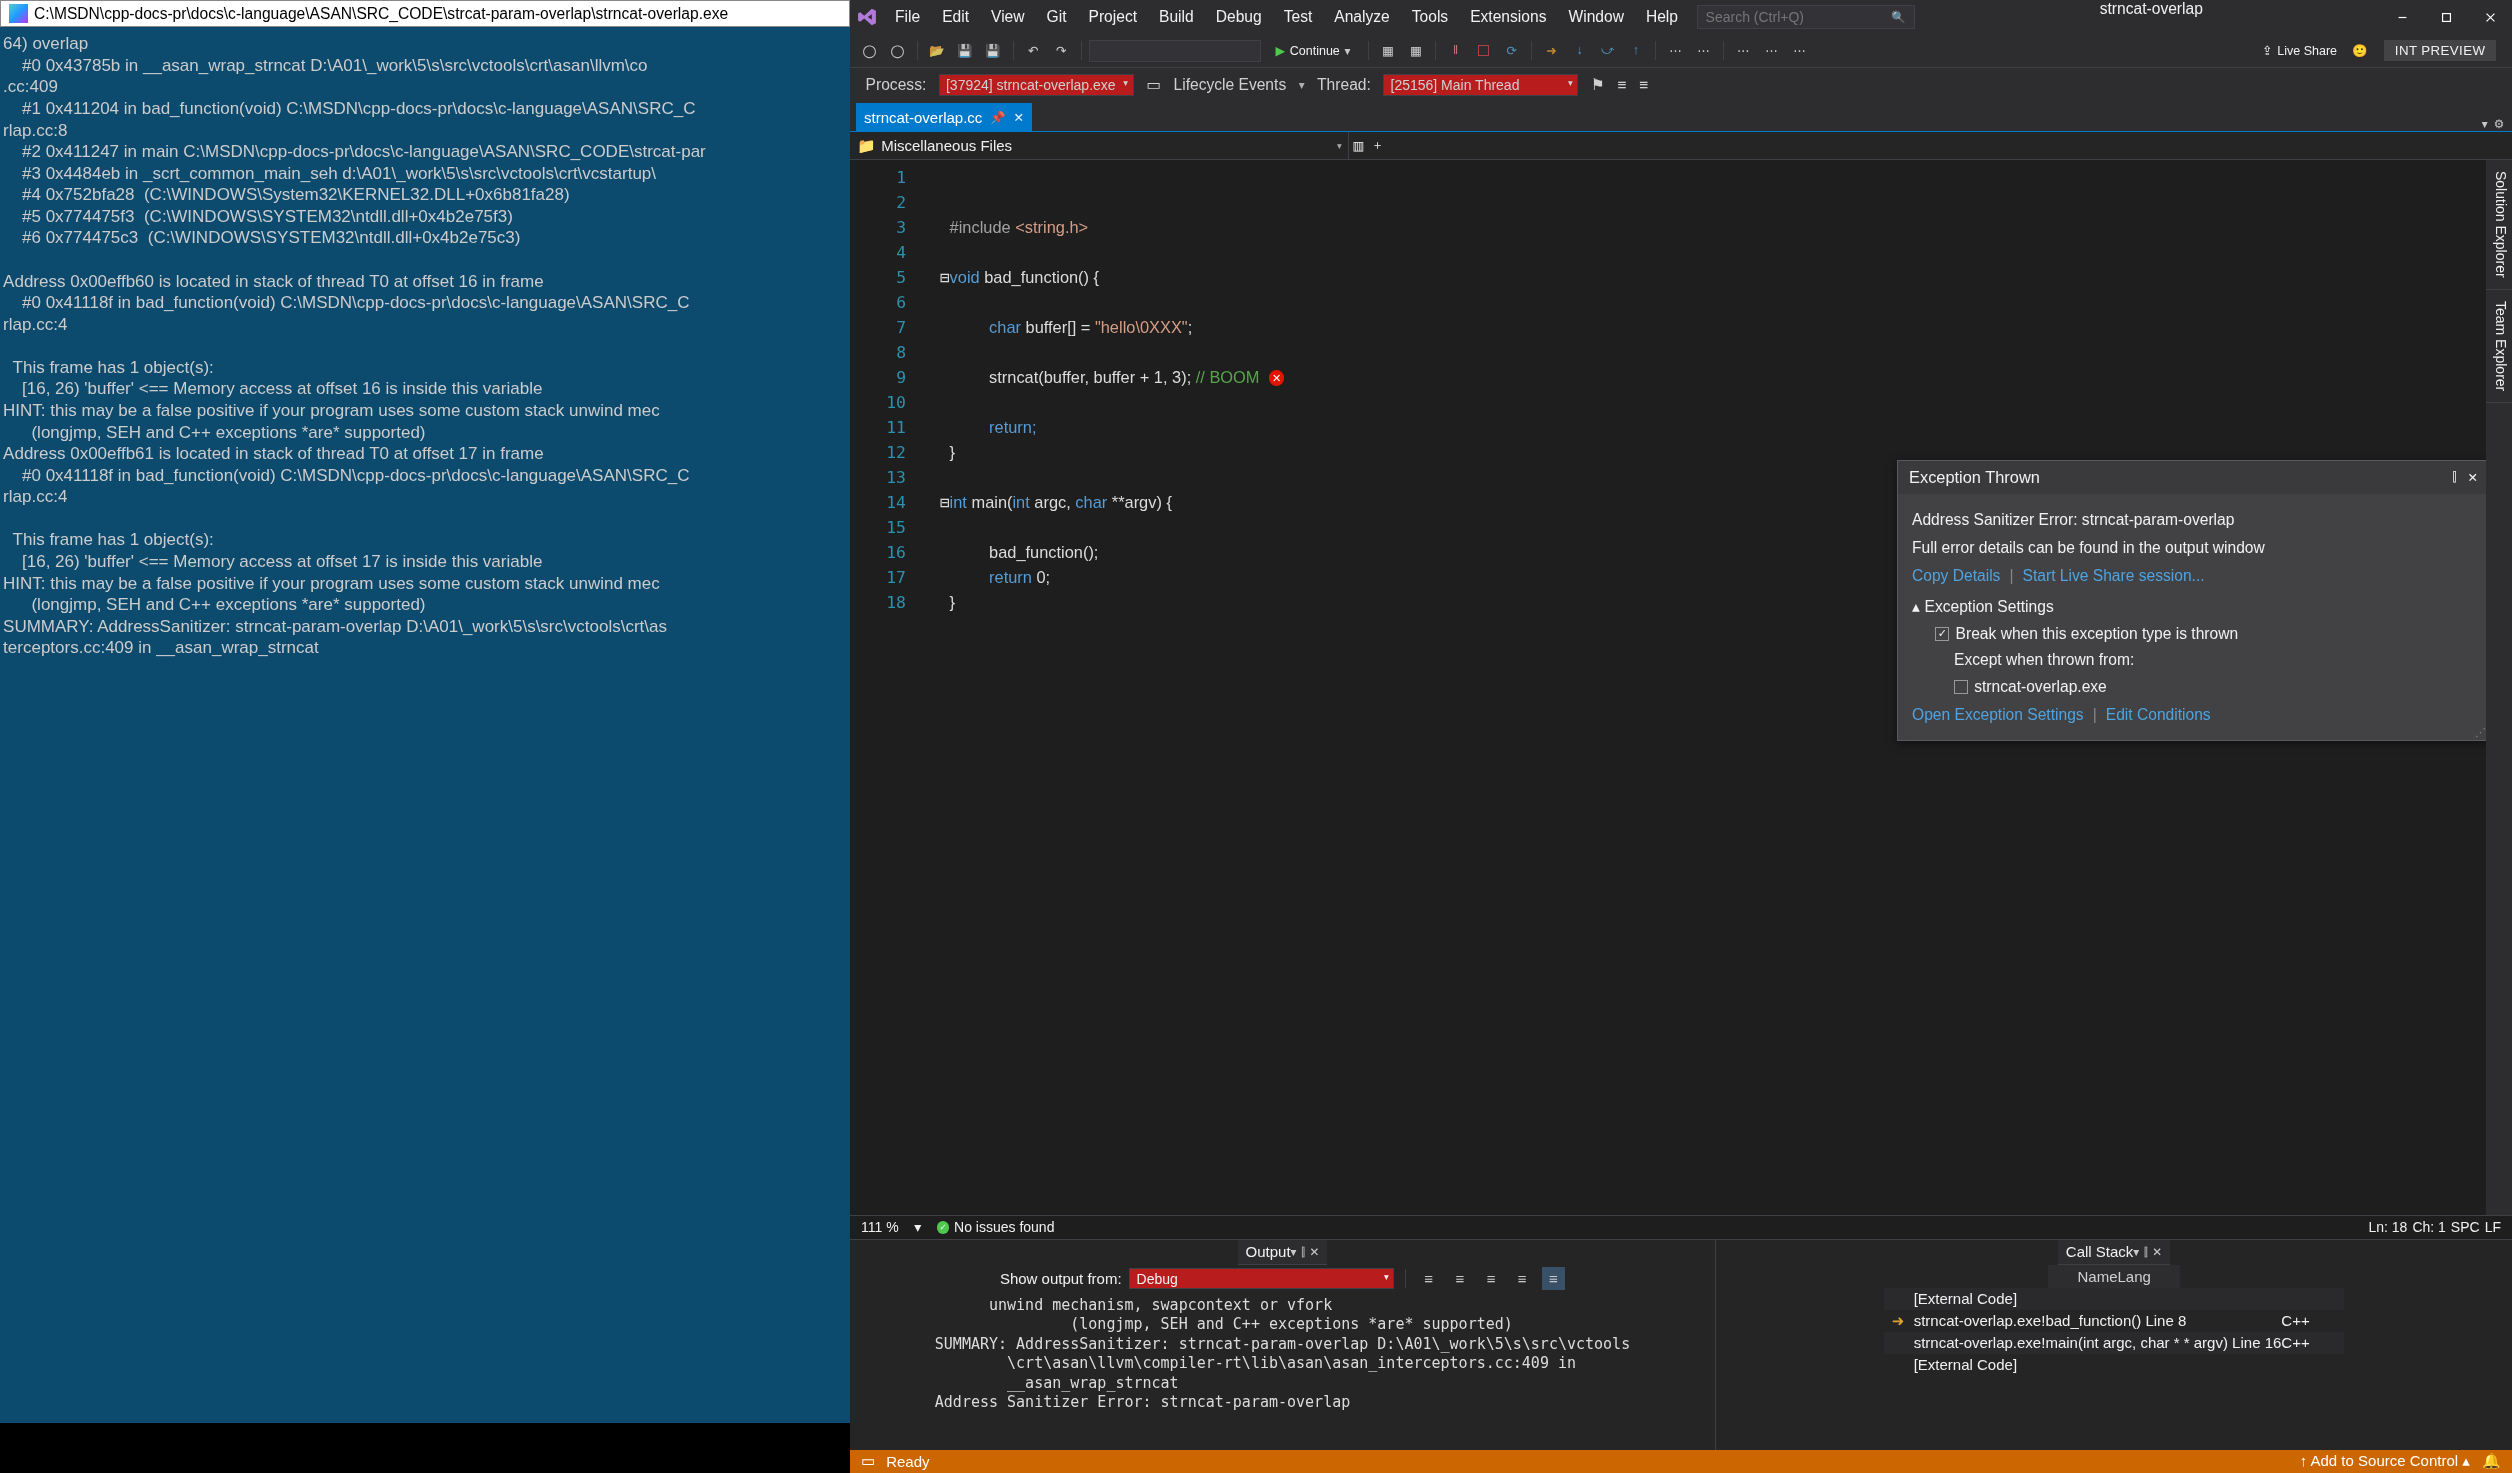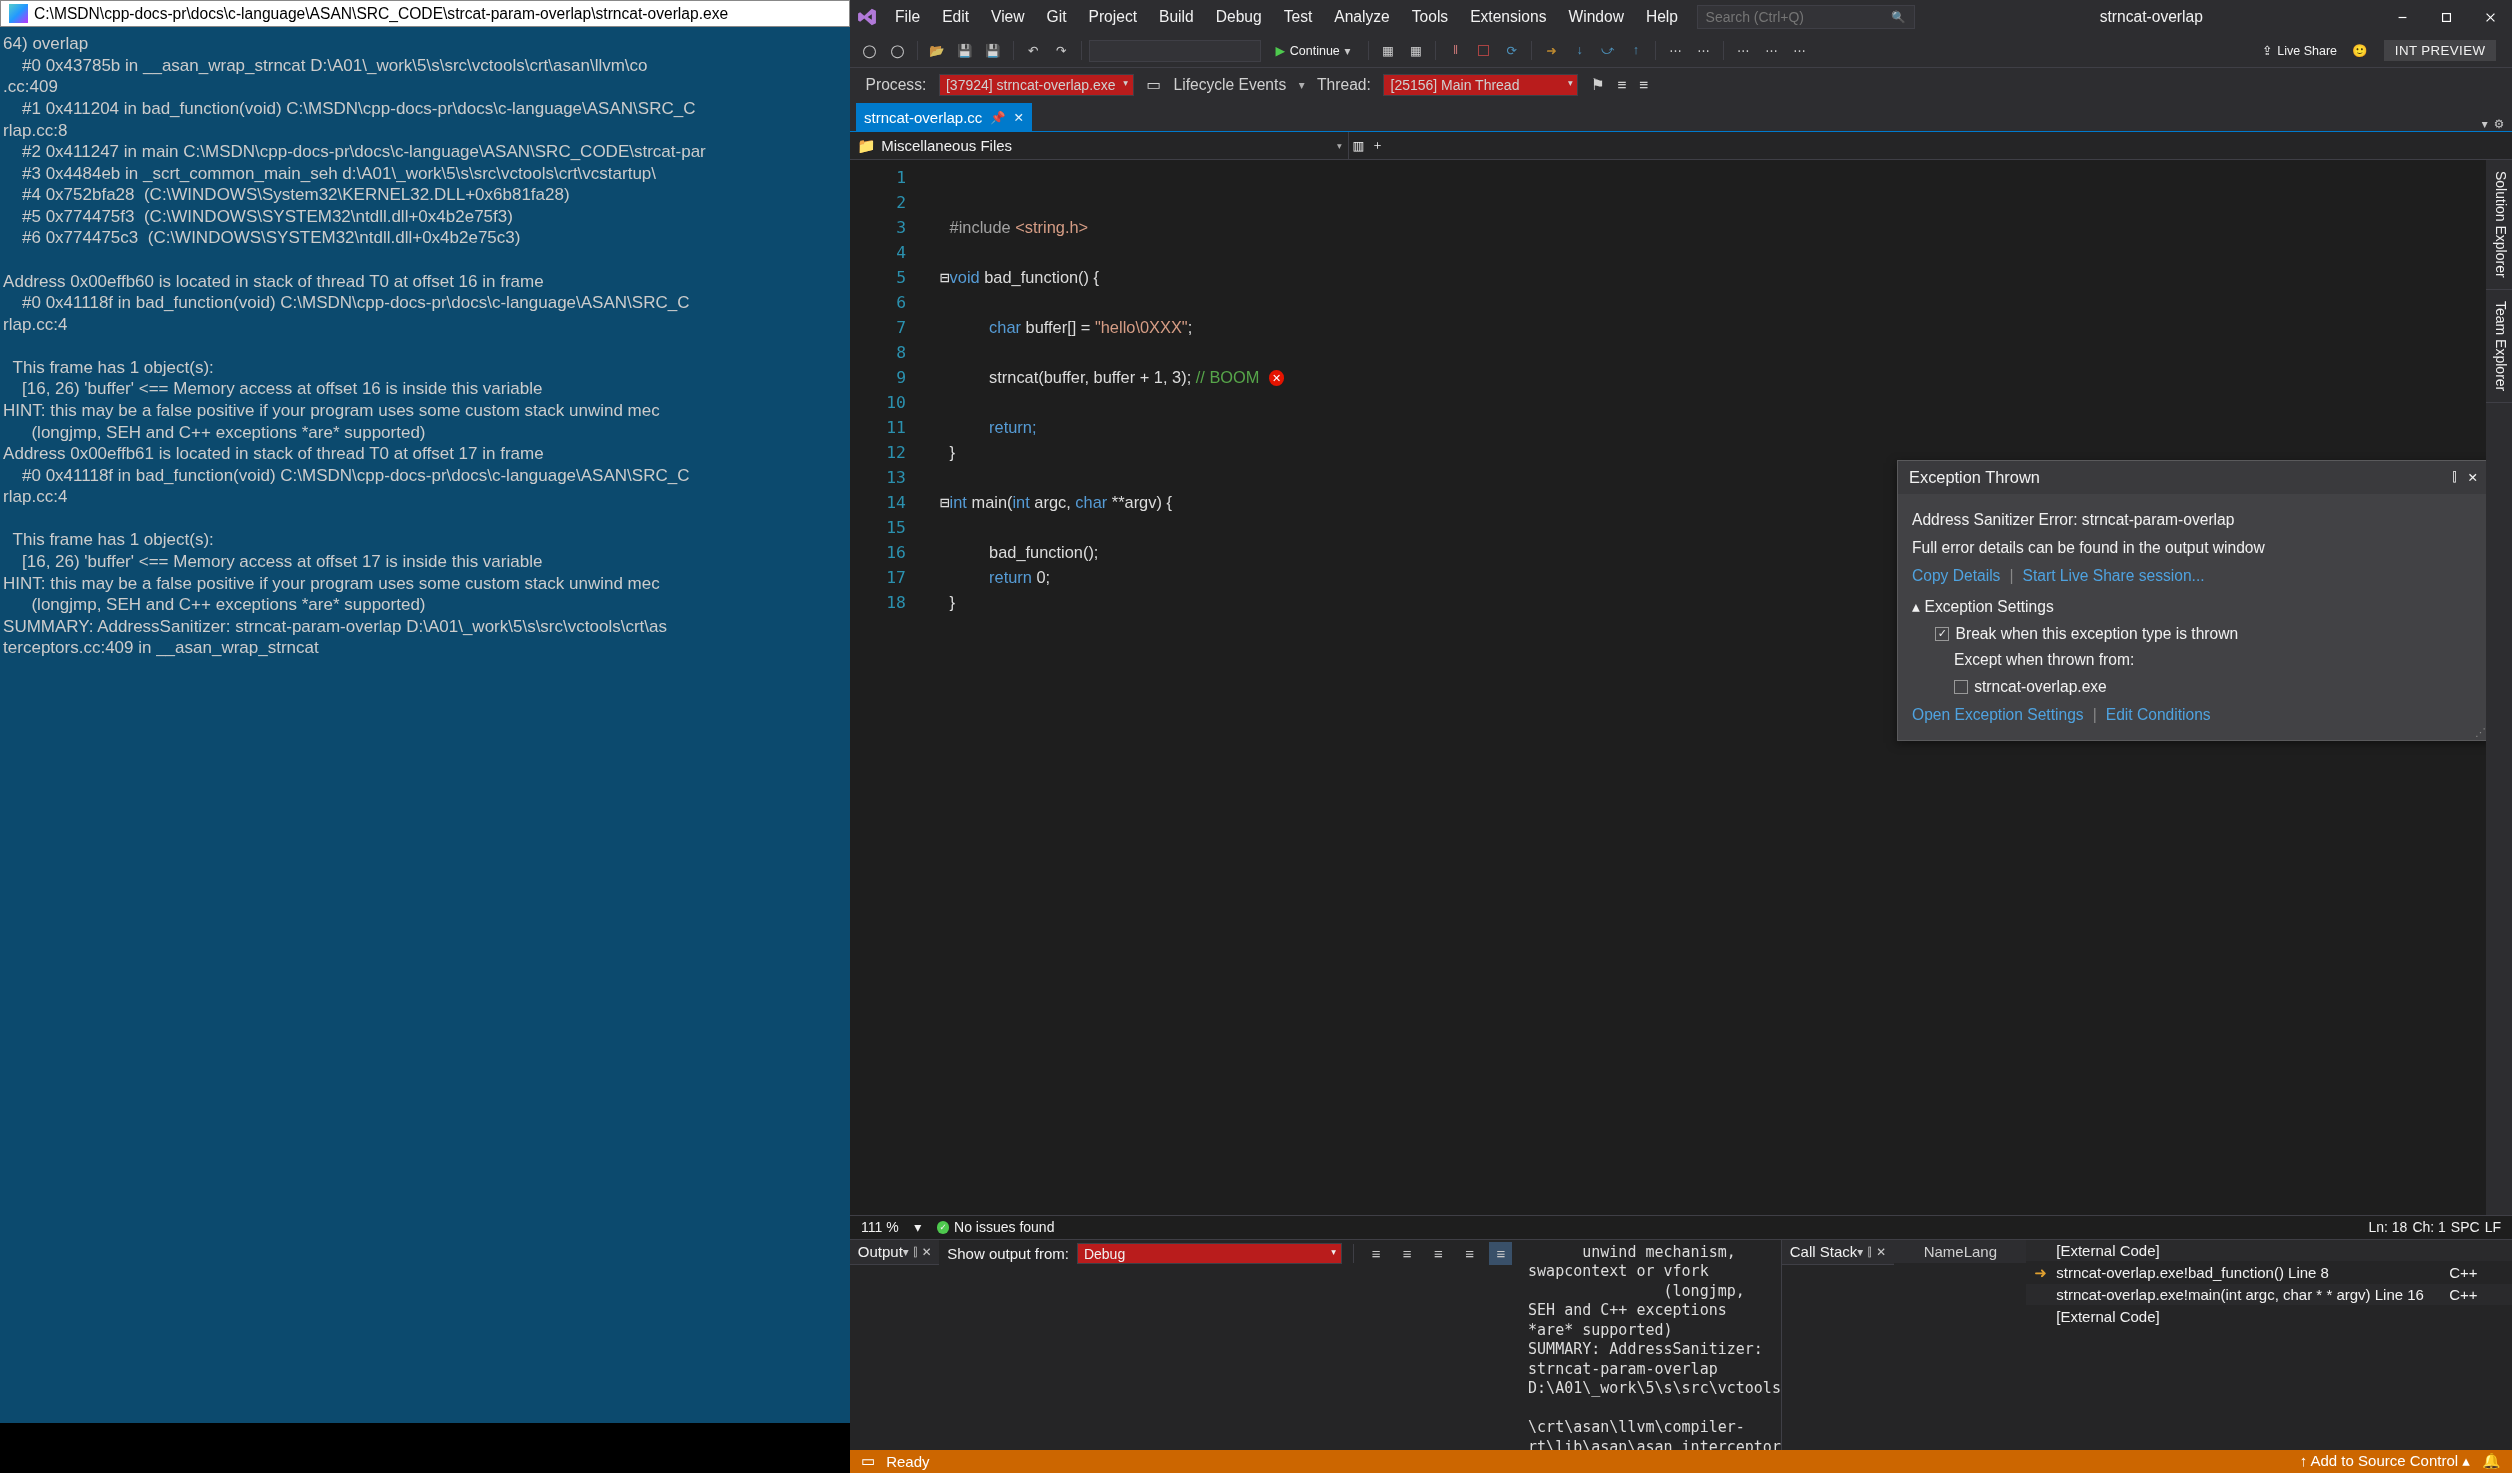--- a/index.html
+++ b/index.html
@@ -11,21 +11,21 @@
 .console-body { padding: 6.2px 3.1px; white-space: pre-wrap; line-height: 1.27; font-size: 17px; }
 
 .vs-window { position: absolute; left: 850px; top: 0; width: 1662px; height: 1473px; background: #2d2d30; color: #f1f1f1; display: flex; flex-direction: column; }
 .vs-titlebar { height: 34px; background: #2d2d30; display: flex; align-items: stretch; }
 .vs-logo { width: 34px; display: flex; align-items: center; justify-content: center; }
 .vs-logo svg { width: 22px; height: 22px; }
 .menu-items { display: flex; align-items: center; }
 .menu-item { padding: 0 11px; height: 34px; line-height: 34px; font-size: 15.6px; color: #f1f1f1; cursor: pointer; }
 .vs-search { flex: 0 0 218px; margin: 4.7px 7.8px; background: #333337; border: 0.8px solid #3f3f46; display: flex; align-items: center; padding: 0 7.8px; }
 .vs-search input { flex: 1; background: transparent; border: none; color: #f1f1f1; font-size: 14px; outline: none; }
-.win-title-right { flex: 1; display: flex; align-items: center; justify-content: center; gap: 15.6px; }
+.win-title-right { flex: 1; display: flex; align-items: flex-start; justify-content: center; gap: 15.6px; }
 .solution-name { font-size: 15.6px; }
 .win-controls { display: flex; }
 .win-btn { width: 44px; height: 34px; display: flex; align-items: center; justify-content: center; cursor: pointer; }
 
 .vs-toolbar { height: 34px; background: #2d2d30; border-bottom: 0.8px solid #3f3f46; display: flex; align-items: center; padding: 0 7.8px; gap: 4.7px; }
 .tb-btn { width: 23.4px; height: 23.4px; display: flex; align-items: center; justify-content: center; cursor: pointer; opacity: 0.8; }
 .tb-sep { width: 0.8px; height: 19px; background: #3f3f46; margin: 0 3.1px; }
 .continue-btn { display: flex; align-items: center; gap: 4.7px; padding: 0 9.4px; height: 25px; cursor: pointer; }
 .continue-btn span.tri { color: #4ec94e; font-size: 12.5px; }
 .live-share { margin-left: auto; display: flex; align-items: center; gap: 15.6px; padding-right: 7.8px; }
@@ -73,21 +73,21 @@
 .checkbox.checked::after { content: '✓'; }
 .ex-resize { position: absolute; right: 3.1px; bottom: 1.6px; font-size: 11px; color: #888; }
 
 .status-bar { height: 23.4px; background: #1e1e1e; border-top: 0.8px solid #3f3f46; display: flex; align-items: center; padding: 0 11px; font-size: 14px; gap: 15.6px; }
 .zoom { }
 .issues { display: flex; align-items: center; gap: 4.7px; }
 .issues .green-dot { width: 12.5px; height: 12.5px; background: #4ec94e; border-radius: 50%; display: inline-flex; align-items: center; justify-content: center; font-size: 8.6px; }
 .status-right { margin-left: auto; display: flex; gap: 5px; }
 
 .bottom-panels { height: 211px; display: flex; background: #252526; border-top: 0.8px solid #3f3f46; }
-.panel { display: flex; flex-direction: row; background: #252526; border-right: 0.8px solid #3f3f46; }
+.panel { display: flex; flex-direction: column; background: #252526; border-right: 0.8px solid #3f3f46; align-items: center; }
 .panel:last-child { border-right: none; }
 .panel-header { height: 25px; display: flex; align-items: center; padding: 0 7.8px; background: #2d2d30; border-bottom: 0.8px solid #3f3f46; font-size: 15px; }
 .panel-header-tools { margin-left: auto; display: flex; gap: 4.7px; }
 .output-toolbar { height: 28px; display: flex; align-items: center; gap: 7.8px; padding: 0 7.8px; font-size: 15px; }
 .output-body { flex: 1; padding: 3.1px 7.8px; font-family: Consolas, monospace; font-size: 15px; color: #dcdcdc; white-space: pre-wrap; line-height: 1.3; overflow: hidden; }
 .callstack-head { display: flex; padding: 0 7.8px; height: 23.4px; align-items: center; background: #2d2d30; font-size: 15px; color: #d0d0d0; }
 .callstack-body { flex: 1; overflow: hidden; }
 .cs-row { display: flex; padding: 2.3px 7.8px; font-size: 15px; }
 .cs-row:nth-child(odd) { background: #2a2a2c; }
 .cs-name { flex: 1; }

